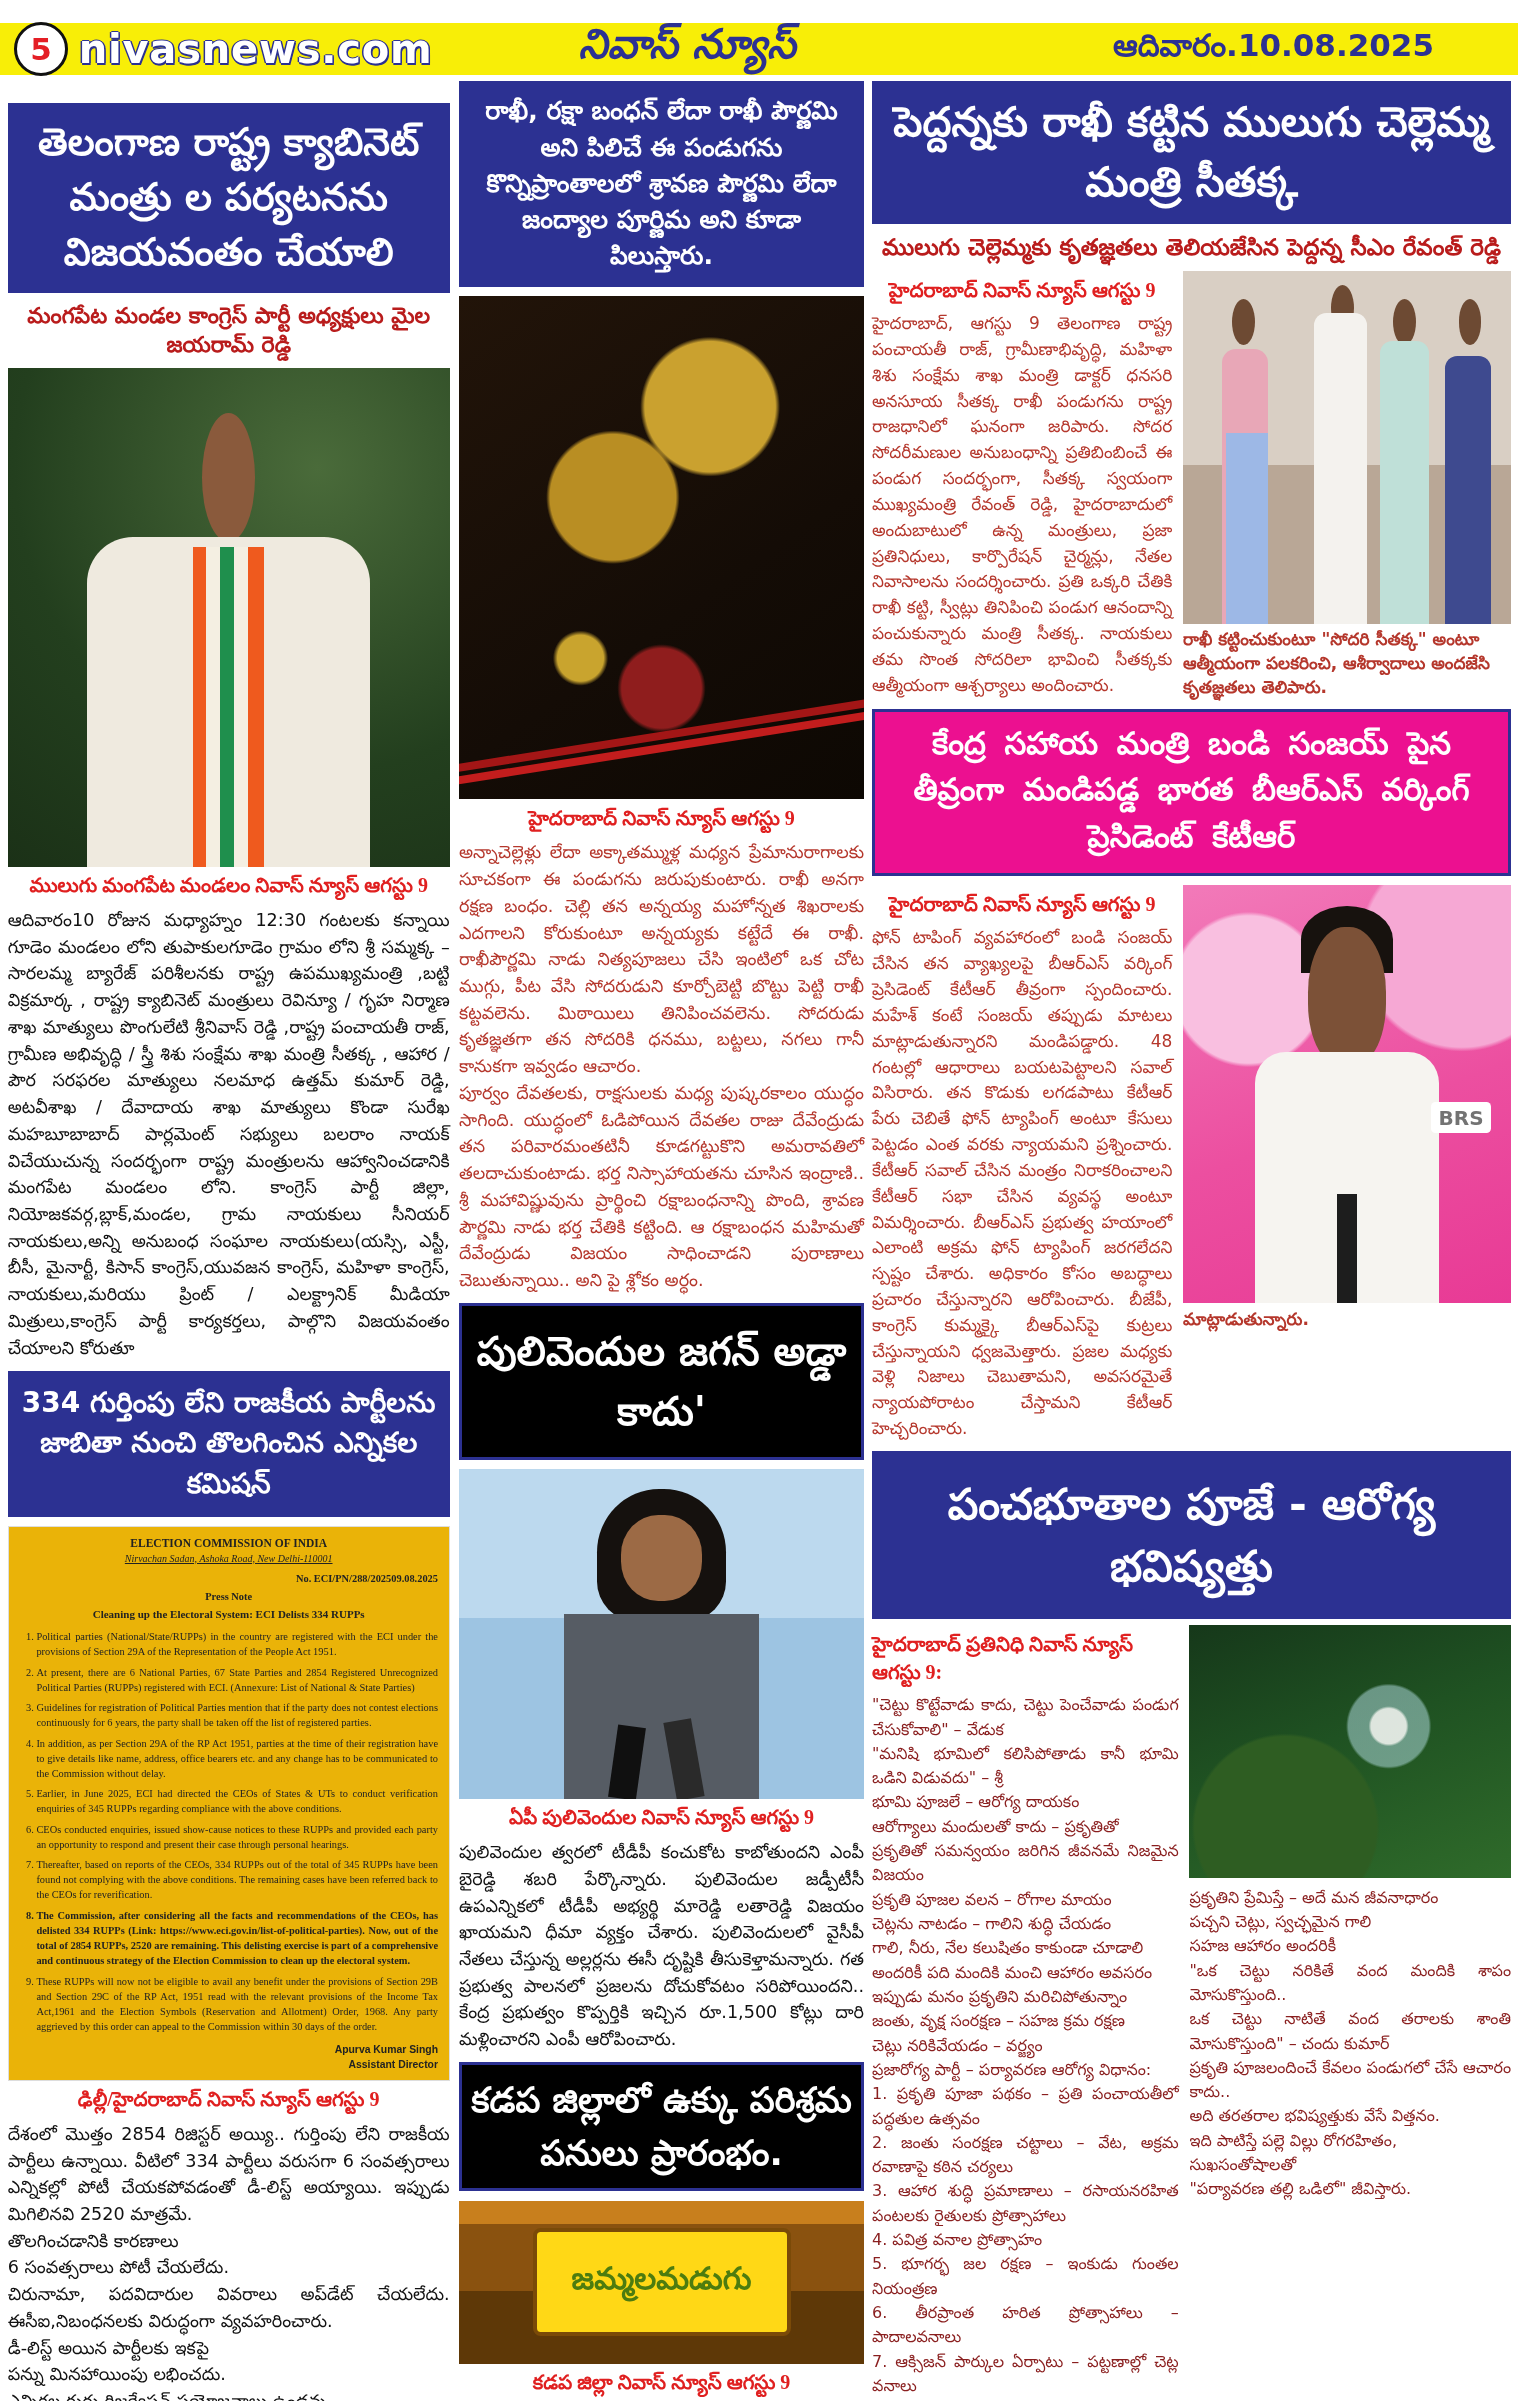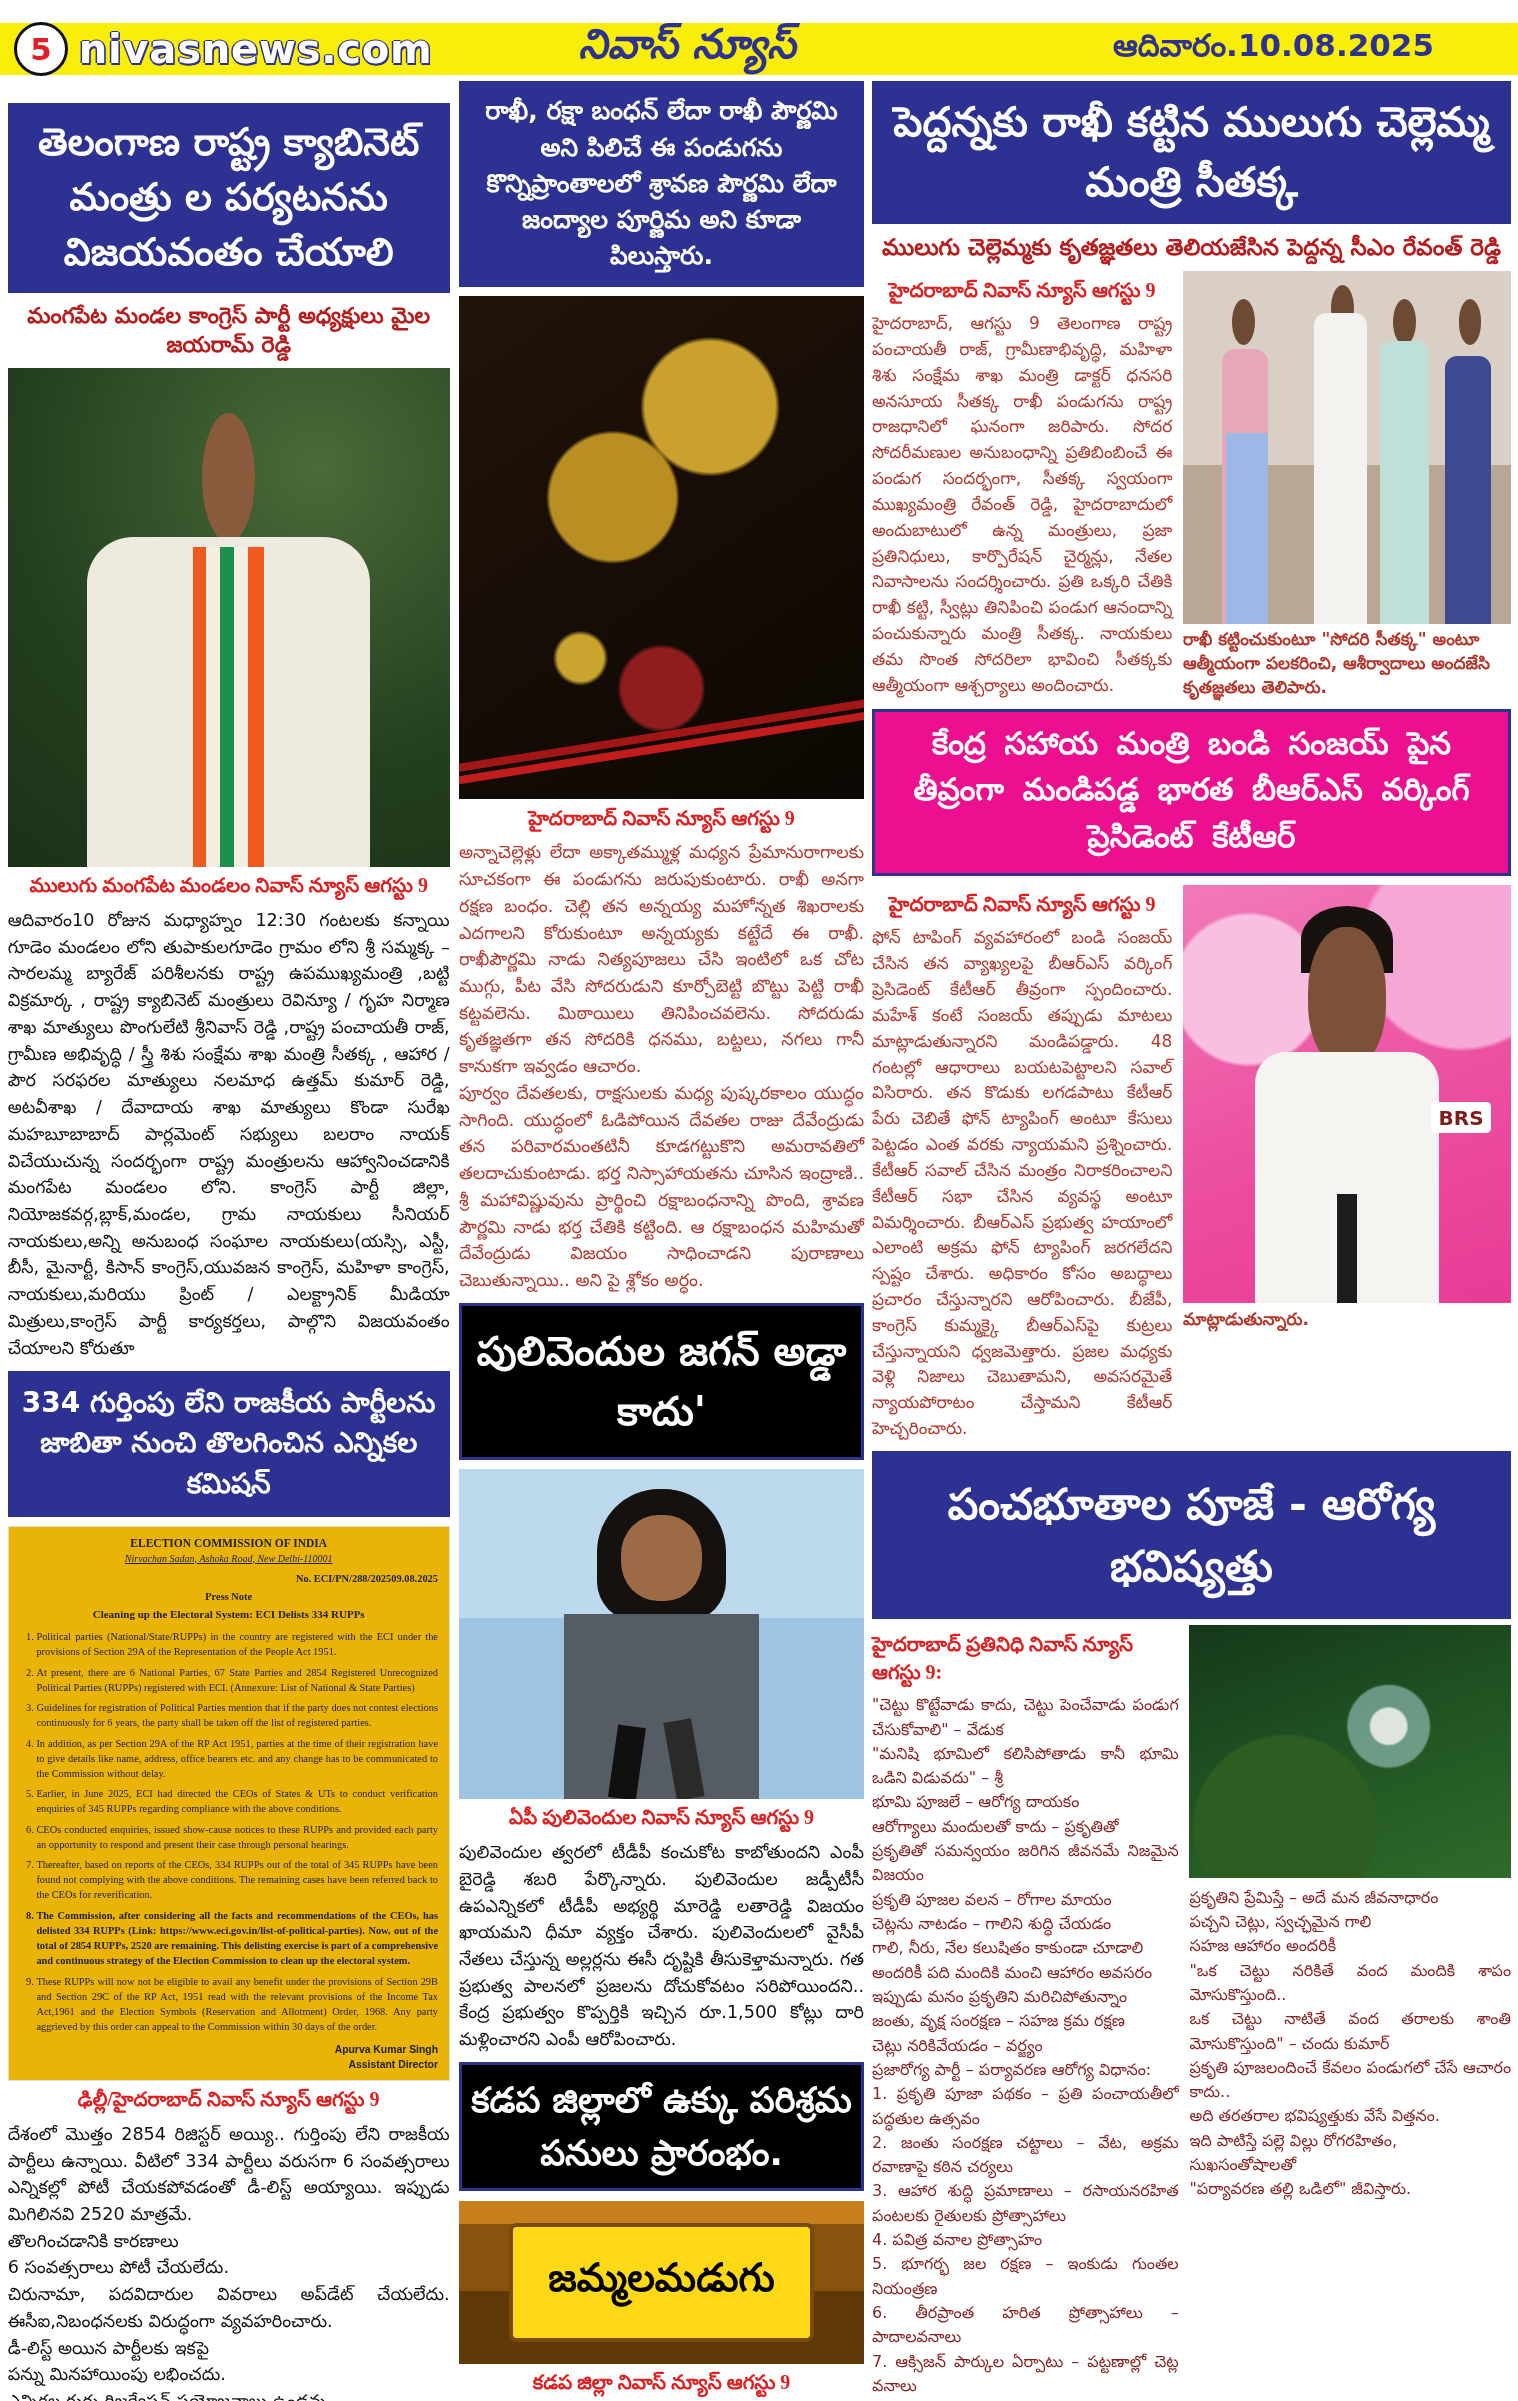--- a/index.html
+++ b/index.html
@@ -59,36 +59,36 @@
   .ph-sita .p4{position:absolute;left:80%;top:24%;width:14%;bottom:0;background:#3e4a8f;border-radius:12.3px 12.3px 0 0;}
   .ph-sita .hd{position:absolute;width:7%;height:13%;background:#6d4a33;border-radius:50%;top:8%;}
   .ph-ktr{height:418px;background:
      radial-gradient(circle at 20% 25%,#f9bfe0 0 18%,transparent 19%),
      radial-gradient(circle at 85% 15%,#f6a8d4 0 22%,transparent 23%),
      linear-gradient(160deg,#f27ab9 0%,#ec4fa0 55%,#e83a95 100%);}
   .ph-ktr .face{position:absolute;left:38%;top:10%;width:24%;height:34%;background:#7c5137;border-radius:46%;}
   .ph-ktr .hair{position:absolute;left:36%;top:5%;width:28%;height:16%;background:#17120e;border-radius:50% 50% 0 0;}
   .ph-ktr .shirt{position:absolute;left:22%;top:40%;width:56%;bottom:0;background:#f6f4f0;border-radius:31px 31px 0 0;}
   .ph-ktr .mic{position:absolute;left:47%;bottom:0;width:6%;height:26%;background:#1d1d1d;}
-  .ph-ktr .brs{position:absolute;right:6%;top:52%;background:#fff;color:#7f1d1d;font-weight:bold;
+  .ph-ktr .brs{position:absolute;right:6%;top:52%;background:#fff;color:#737373;font-weight:bold;
      font-size:20px;padding:3.1px 7.7px;border-radius:4.6px;}
   .ph-green{height:253px;background:
      radial-gradient(circle at 62% 40%,rgba(255,255,255,.85) 0 7%,rgba(200,240,255,.45) 8% 16%,transparent 17%),
      radial-gradient(circle at 30% 80%,#2e5d22 0 30%,transparent 31%),
      linear-gradient(160deg,#16381a 0%,#1f5222 45%,#2f6b2a 100%);}
   .ph-puli{height:330px;background:linear-gradient(180deg,#bcd9ee 0 45%,#9dc4e2 45% 100%);}
   .ph-puli .hair{position:absolute;left:34%;top:6%;width:32%;height:40%;background:#15110e;border-radius:48% 48% 30% 30%;}
   .ph-puli .face{position:absolute;left:40%;top:14%;width:20%;height:26%;background:#9c6a45;border-radius:46%;}
   .ph-puli .dress{position:absolute;left:26%;top:44%;width:48%;bottom:0;background:#565c64;}
   .ph-puli .mic1{position:absolute;left:38%;bottom:0;width:7%;height:22%;background:#101010;transform:rotate(8deg);}
   .ph-puli .mic2{position:absolute;left:52%;bottom:0;width:7%;height:24%;background:#2a2a2a;transform:rotate(-10deg);}
   .ph-sign{height:163px;background:linear-gradient(180deg,#c87f1d 0 14%,#8a520f 14% 55%,#5e3807 55% 100%);
      display:flex;align-items:center;justify-content:center;}
   .ph-sign .board{background:#ffd816;border:4.6px solid #7a4a08;border-radius:7.7px;
-     padding:28px 35px;font-size:39px;font-weight:bold;color:#000000;}
+     padding:28px 35px;font-size:31px;font-weight:bold;color:#4d7c0f;}
   
   .doc{background:#eab308;border:0.8px solid #ddd;font-family:"Liberation Serif","DejaVu Serif",serif;
      font-size:10.4px;line-height:1.45;padding:7.7px 10.7px;color:#222;}
   .doc .org{text-align:center;font-weight:bold;font-size:11.5px;}
   .doc .addr{text-align:center;font-style:italic;text-decoration:underline;font-size:10px;margin-bottom:4.6px;}
   .doc .rowline{display:flex;justify-content:flex-end;font-weight:bold;margin:3.1px 0;}
   .doc .pn{text-align:center;font-weight:bold;margin:3.1px 0;}
   .doc .ttl{text-align:center;font-weight:bold;font-size:11px;margin:3.1px 0 6.1px 0;}
   .doc ol{margin:0;padding-left:17px;}
   .doc li{margin-bottom:5.4px;text-align:justify;}

